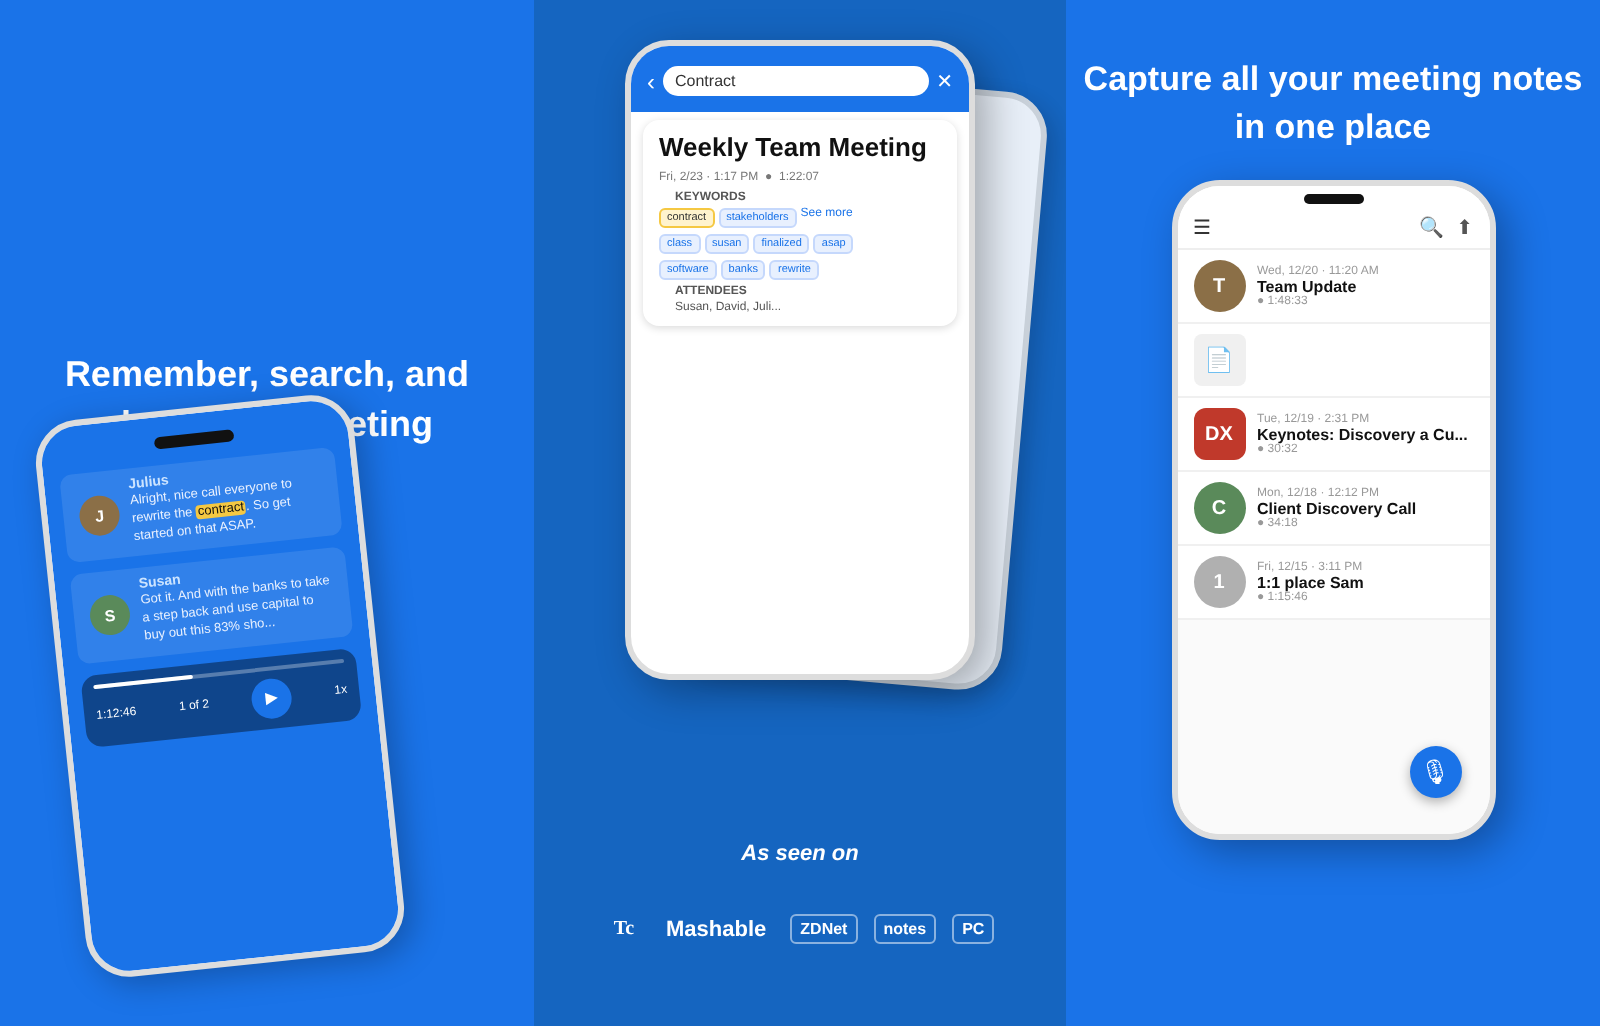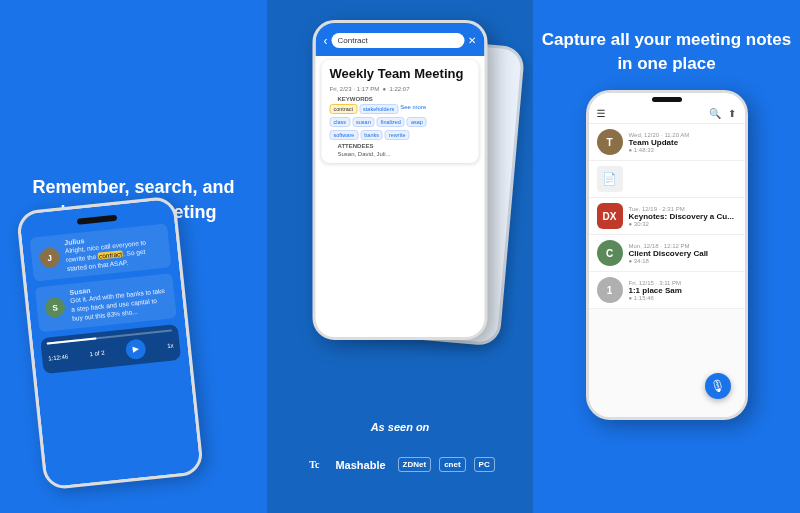--- a/index.html
+++ b/index.html
@@ -450,21 +450,21 @@
 
     </div>
   </div>
 
   <div class="mid-bottom-text">
     <div class="as-seen-on">As seen on</div>
     <div class="logos-row">
       <span class="pub-logo tc-logo">Tc</span>
       <span class="pub-logo mashable-logo">Mashable</span>
       <span class="pub-logo">ZDNet</span>
-      <span class="pub-logo">cnet</span>
+      <span class="pub-logo">notes</span>
       <span class="pub-logo">PC</span>
     </div>
   </div>
 
 </div>
 
 <div class="panel panel-right">
 
   <p class="right-headline">Capture all your meeting notes in one place</p>
 

